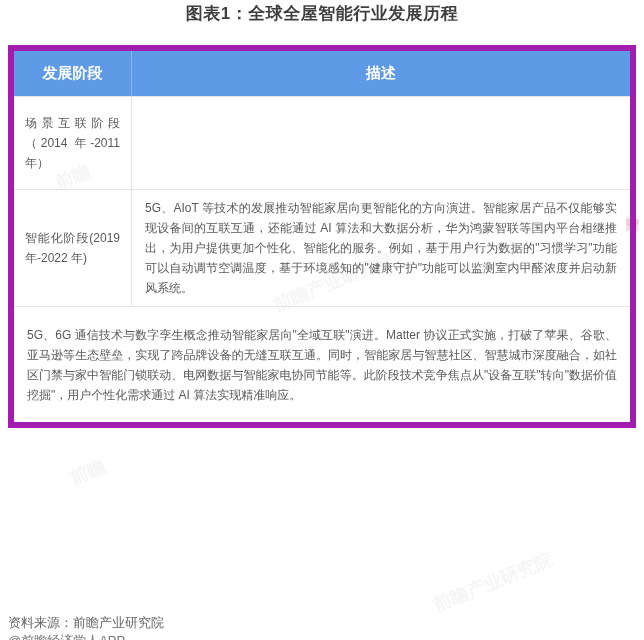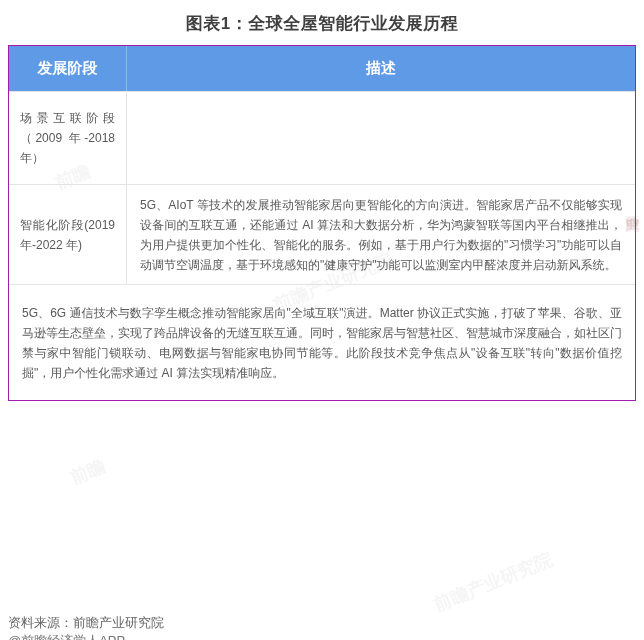--- a/index.html
+++ b/index.html
@@ -9,29 +9,29 @@
     background: #ffffff;
     color: #595959;
     position: relative;
     overflow: hidden;
   }
   .title {
     text-align: center;
     font-size: 17px;
     font-weight: bold;
     color: #3f3f3f;
-    padding-top: 12px;
+    padding-top: 2px;
     letter-spacing: 0.5px;
   }
   .tbl {
     position: absolute;
     left: 8px;
     right: 8px;
     top: 45px;
-    border: 1px solid #a21caf;
+    border: 6px solid #a21caf;
     background: transparent;
   }
   .thead {
     display: flex;
     background: #5e9ae6;
     color: #ffffff;
     font-weight: bold;
     font-size: 15px;
     height: 45px;
   }
@@ -118,21 +118,21 @@
 <div class="tbl">
   <div class="thead">
     <div class="th th-stage">发展阶段</div>
     <div class="th th-desc">描述</div>
   </div>
 
 
 
   <div class="trow r3">
     <div class="td td-stage">
-        <span>场景互联阶段（2009 年-2018 年）</span>
+        <span>场景互联阶段（2014 年-2011 年）</span>
       </div>
   </div>
 
   <div class="trow r4">
     <div class="td td-stage">
         <span>智能化阶段(2019 年-2022 年)</span>
       </div>
     <div class="td td-desc">
         <span>5G、AIoT 等技术的发展推动智能家居向更智能化的方向演进。智能家居产品不仅能够实现设备间的互联互通，还能通过 AI 算法和大数据分析，华为鸿蒙智联等国内平台相继推出，为用户提供更加个性化、智能化的服务。例如，基于用户行为数据的"习惯学习"功能可以自动调节空调温度，基于环境感知的"健康守护"功能可以监测室内甲醛浓度并启动新风系统。</span>
       </div>

